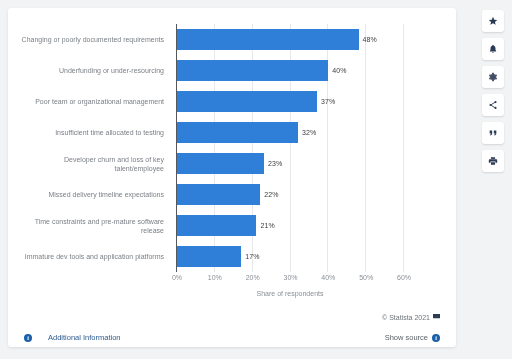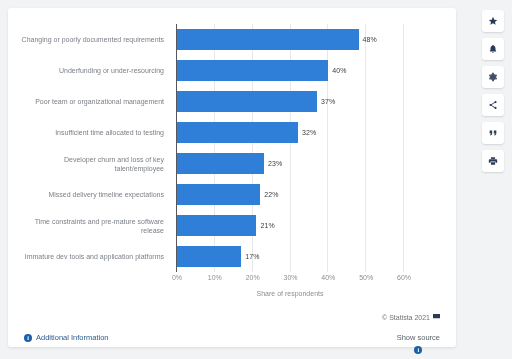--- a/index.html
+++ b/index.html
@@ -98,31 +98,30 @@
   .flag-icon{
     display:inline-block;width:7px;height:7px;
     background:#2b3a55;
     clip-path:polygon(0 0,100% 0,100% 62%,0 62%,0 100%,0 100%);
   }
   .footer-links{
     position:absolute;left:0;right:0;top:325px;height:18px;
   }
   .addl{
     position:absolute;left:16px;top:0;
-    display:flex;align-items:center;gap:4px;
+    display:flex;align-items:center;gap:16px;
     font-size:7.5px;color:#2b5a8e;
     cursor:pointer;
     justify-content:center;
   }
   .showsrc{
     position:absolute;right:16px;top:0;
     display:flex;align-items:center;gap:4px;
     font-size:7.5px;color:#5a6268;
     cursor:pointer;
-    flex-direction:column;
   }
   .info-dot{
     display:inline-block;width:8px;height:8px;border-radius:50%;
     background:#1a5fa8;color:#fff;
     font-size:6px;line-height:8px;text-align:center;
     font-weight:bold;font-family:"Liberation Serif",serif;
   }
 
   
   .rail{

